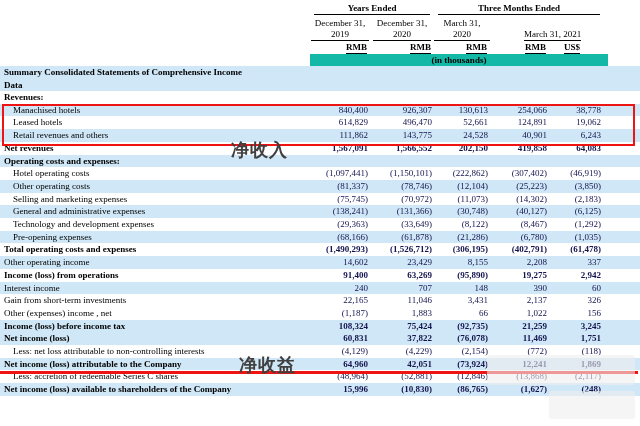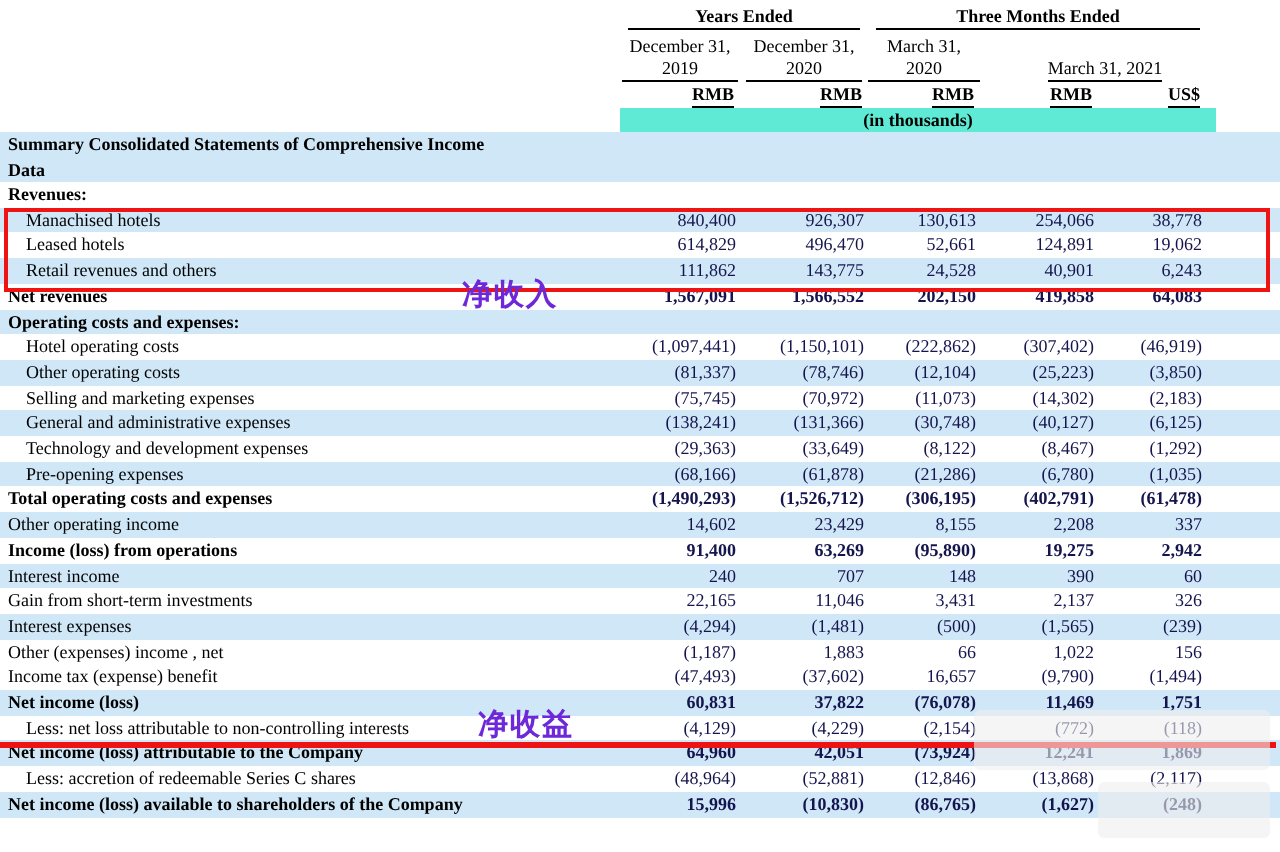--- a/index.html
+++ b/index.html
@@ -13,37 +13,37 @@
   
   tr.hgrow td { height:13px; }
   .grp { font-weight:bold; text-align:center; border-bottom:1px solid #000;
          margin:0 4px; line-height:12px; }
   .grp-last { margin-right:40px; }
   tr.hdrow td { height:26px; text-align:center; vertical-align:bottom; }
   .dt { display:inline-block; max-width:58px; font-weight:normal; text-align:center;
         border-bottom:1px solid #000; line-height:10.5px; padding-bottom:1px; }
   tr.hurow td { height:13px; }
   .unitcell { text-align:right; padding-right:3px; }
-  .unitcell.last { padding-right:40px; }
+  .unitcell.last { padding-right:60px; }
   .hunit { display:inline-block; font-weight:bold; border-bottom:1px solid #000; line-height:11px; }
-  .note { background:#5eead4; text-align:center; font-weight:bold; line-height:12px; margin-right:32px; }
+  .note { background:#14b8a6; text-align:center; font-weight:bold; line-height:12px; margin-right:32px; }
 
   
   td.lblcell { padding-left:4px; white-space:nowrap; overflow:visible; }
   tr.indent td.lblcell { padding-left:13px; }
   td.num { text-align:right; padding-right:2px; white-space:nowrap; color:#14144e; }
   td.num.last { padding-right:39px; }
   tr.blue td { background:#cfe7f6; }
   tr.bold td { font-weight:bold; }
   tr.wrap td.lblcell { white-space:pre-line; line-height:12.5px; }
 
   
   .anno-box { position:absolute; left:2px; top:102px; width:633px; height:42px;
               border:2px solid #ee1414; pointer-events:none; }
-  .anno-label { position:absolute; color:#6d28d9; font-weight:bold; font-size:15px;
+  .anno-label { position:absolute; color:#404040; font-weight:bold; font-size:18px;
                 font-family:"DejaVu Sans","Liberation Sans",sans-serif; letter-spacing:1px; }
   .anno-label.rev { left:231px; top:136px; }
   .anno-underline { position:absolute; left:0; top:369px; width:638px; height:3px;
                     background:#ee1414; }
   .anno-label.ni { left:239px; top:351px; }
 
   
   .watermark { position:absolute; background:rgba(238,238,238,0.6); border-radius:3px; }
   .wm1 { left:487px; top:353px; width:148px; height:30px; }
   .wm2 { left:549px; top:389px; width:86px; height:28px; }
@@ -233,43 +233,35 @@
           <td class="num last">60</td>
         </tr>
         <tr class="">
           <td class="lblcell">Gain from short-term investments</td>
           <td class="num">22,165</td>
           <td class="num">11,046</td>
           <td class="num">3,431</td>
           <td class="num">2,137</td>
           <td class="num last">326</td>
         </tr>
-        <tr class="blue">
-          <td class="lblcell">Interest expenses</td>
-          <td class="num">(4,294)</td>
-          <td class="num">(1,481)</td>
-          <td class="num">(500)</td>
-          <td class="num">(1,565)</td>
-          <td class="num last">(239)</td>
-        </tr>
         <tr class="">
           <td class="lblcell">Other (expenses) income , net</td>
           <td class="num">(1,187)</td>
           <td class="num">1,883</td>
           <td class="num">66</td>
           <td class="num">1,022</td>
           <td class="num last">156</td>
         </tr>
-        <tr class="">
-          <td class="lblcell">Income tax (expense) benefit</td>
-          <td class="num">(47,493)</td>
-          <td class="num">(37,602)</td>
-          <td class="num">16,657</td>
-          <td class="num">(9,790)</td>
-          <td class="num last">(1,494)</td>
+        <tr class="blue bold">
+          <td class="lblcell">Income (loss) before income tax</td>
+          <td class="num">108,324</td>
+          <td class="num">75,424</td>
+          <td class="num">(92,735)</td>
+          <td class="num">21,259</td>
+          <td class="num last">3,245</td>
         </tr>
         <tr class="blue bold">
           <td class="lblcell">Net income (loss)</td>
           <td class="num">60,831</td>
           <td class="num">37,822</td>
           <td class="num">(76,078)</td>
           <td class="num">11,469</td>
           <td class="num last">1,751</td>
         </tr>
         <tr class=" indent">

